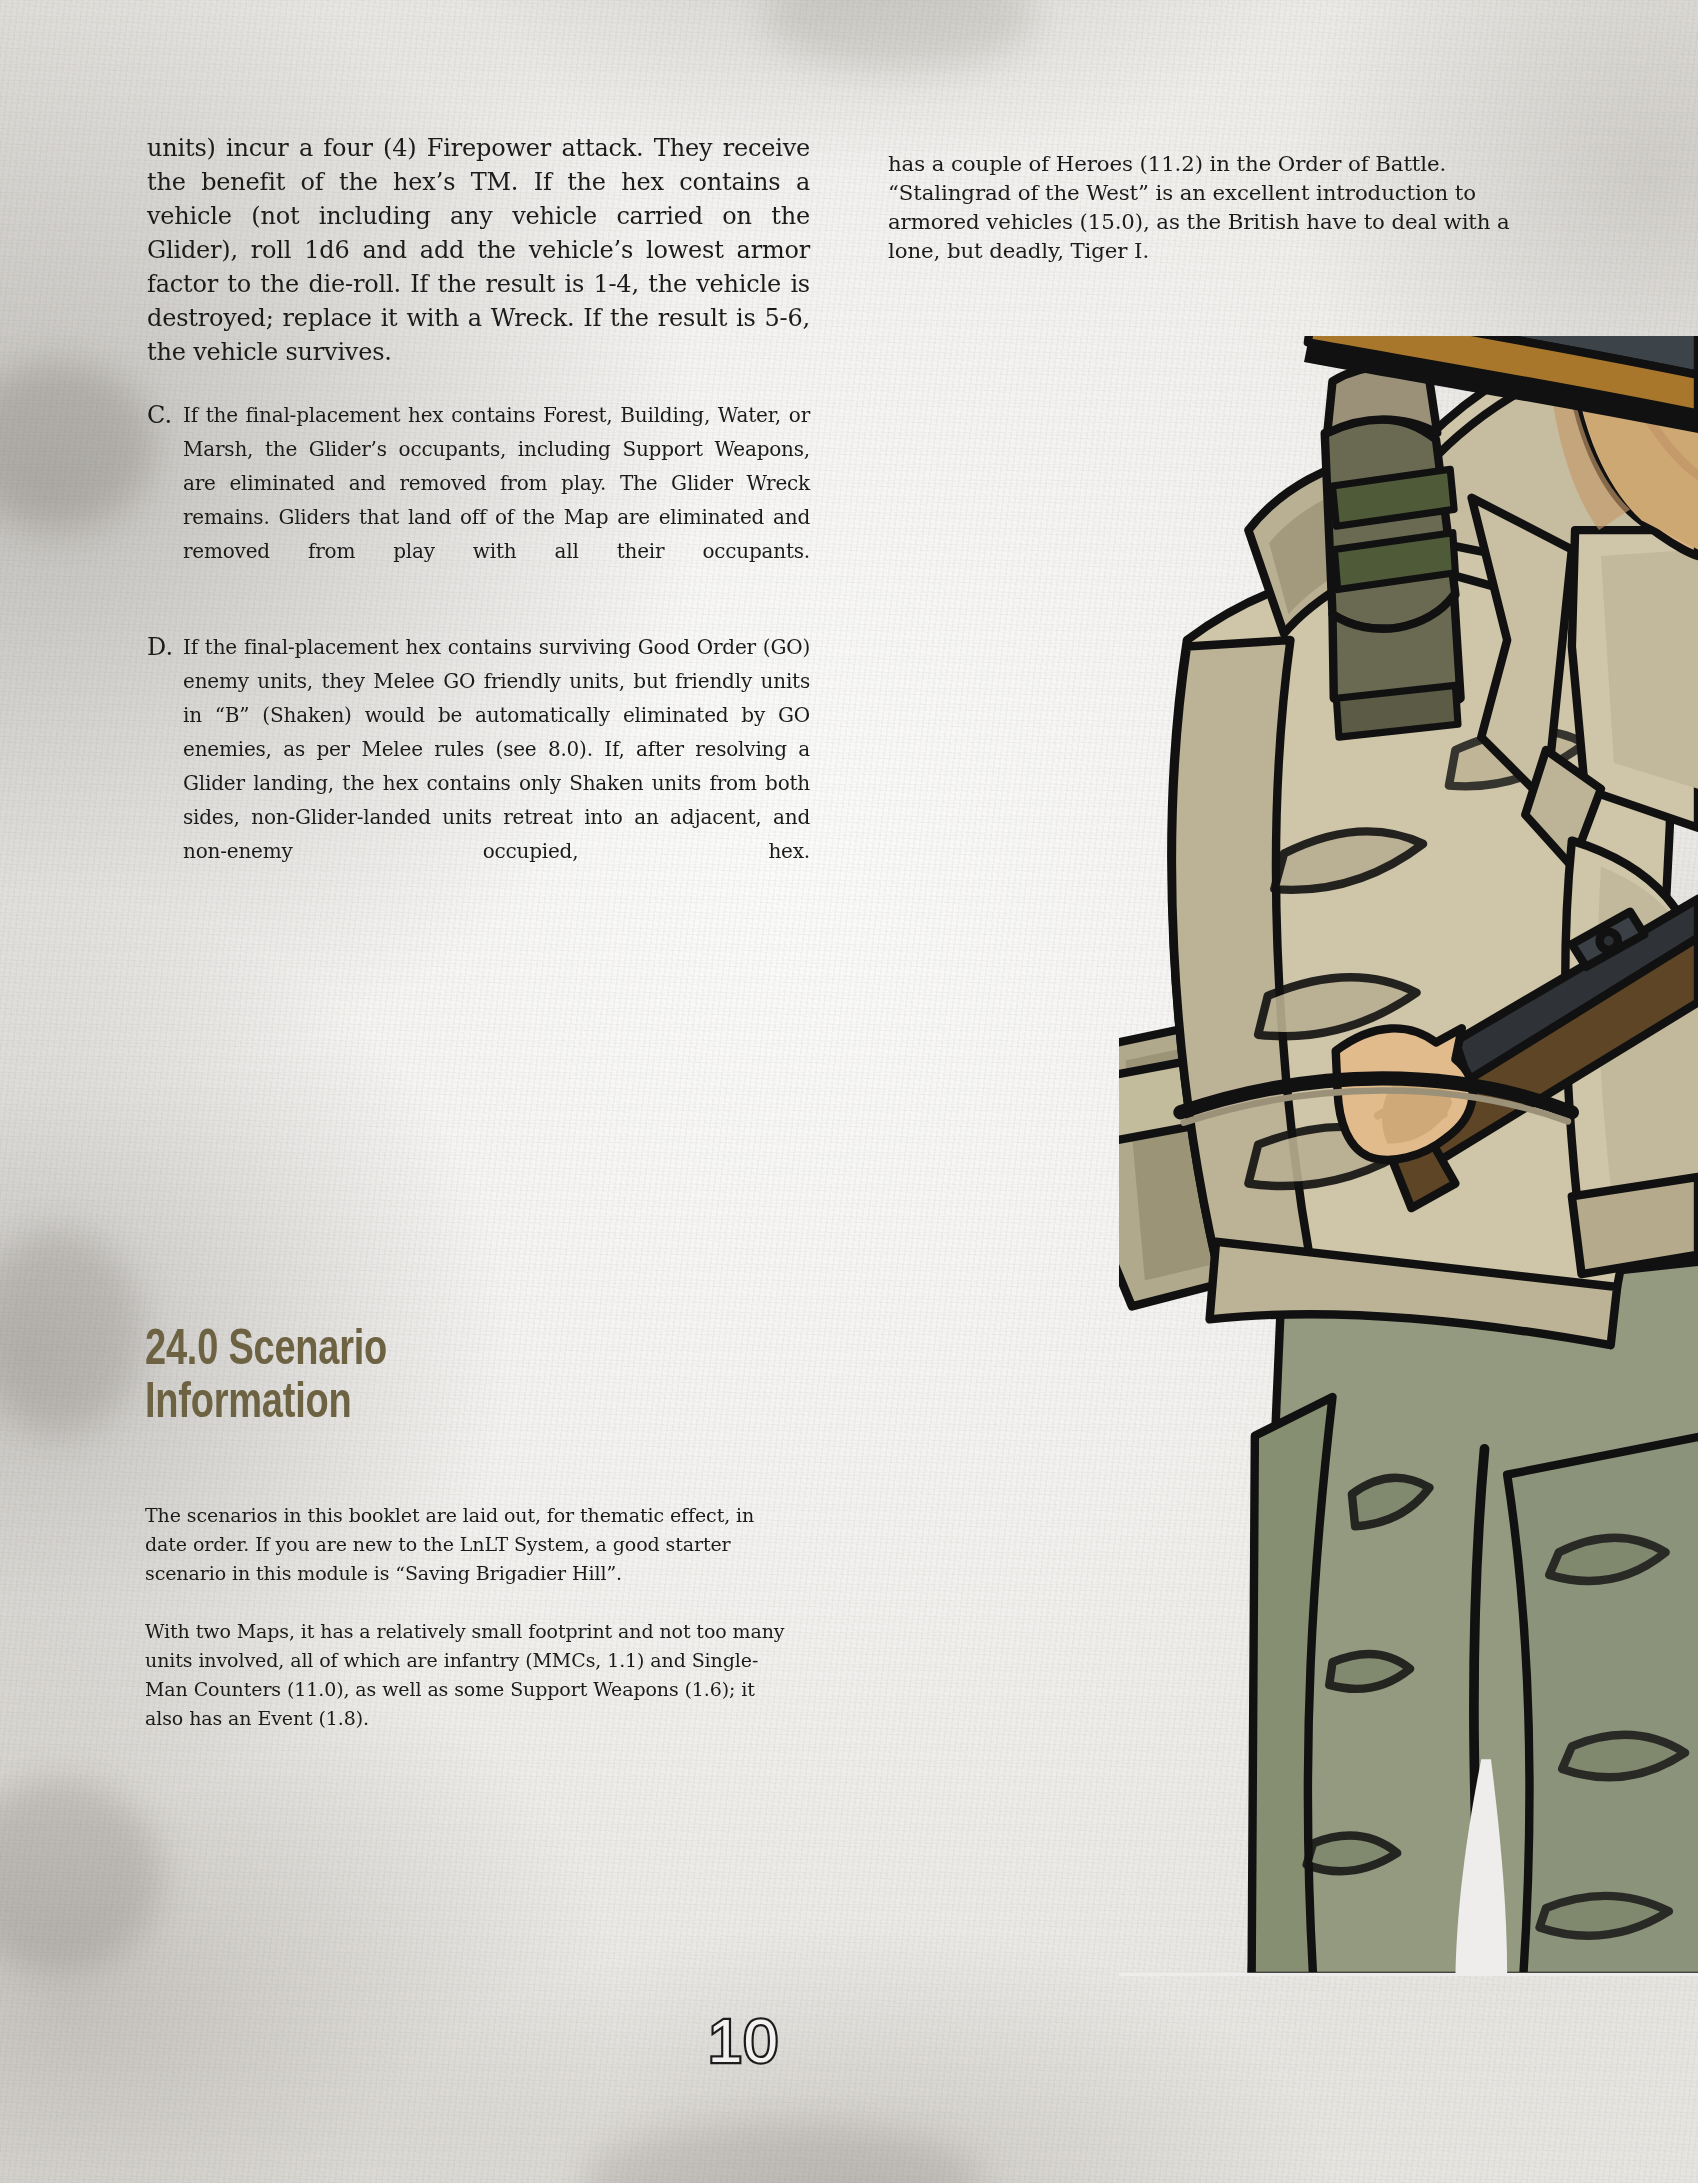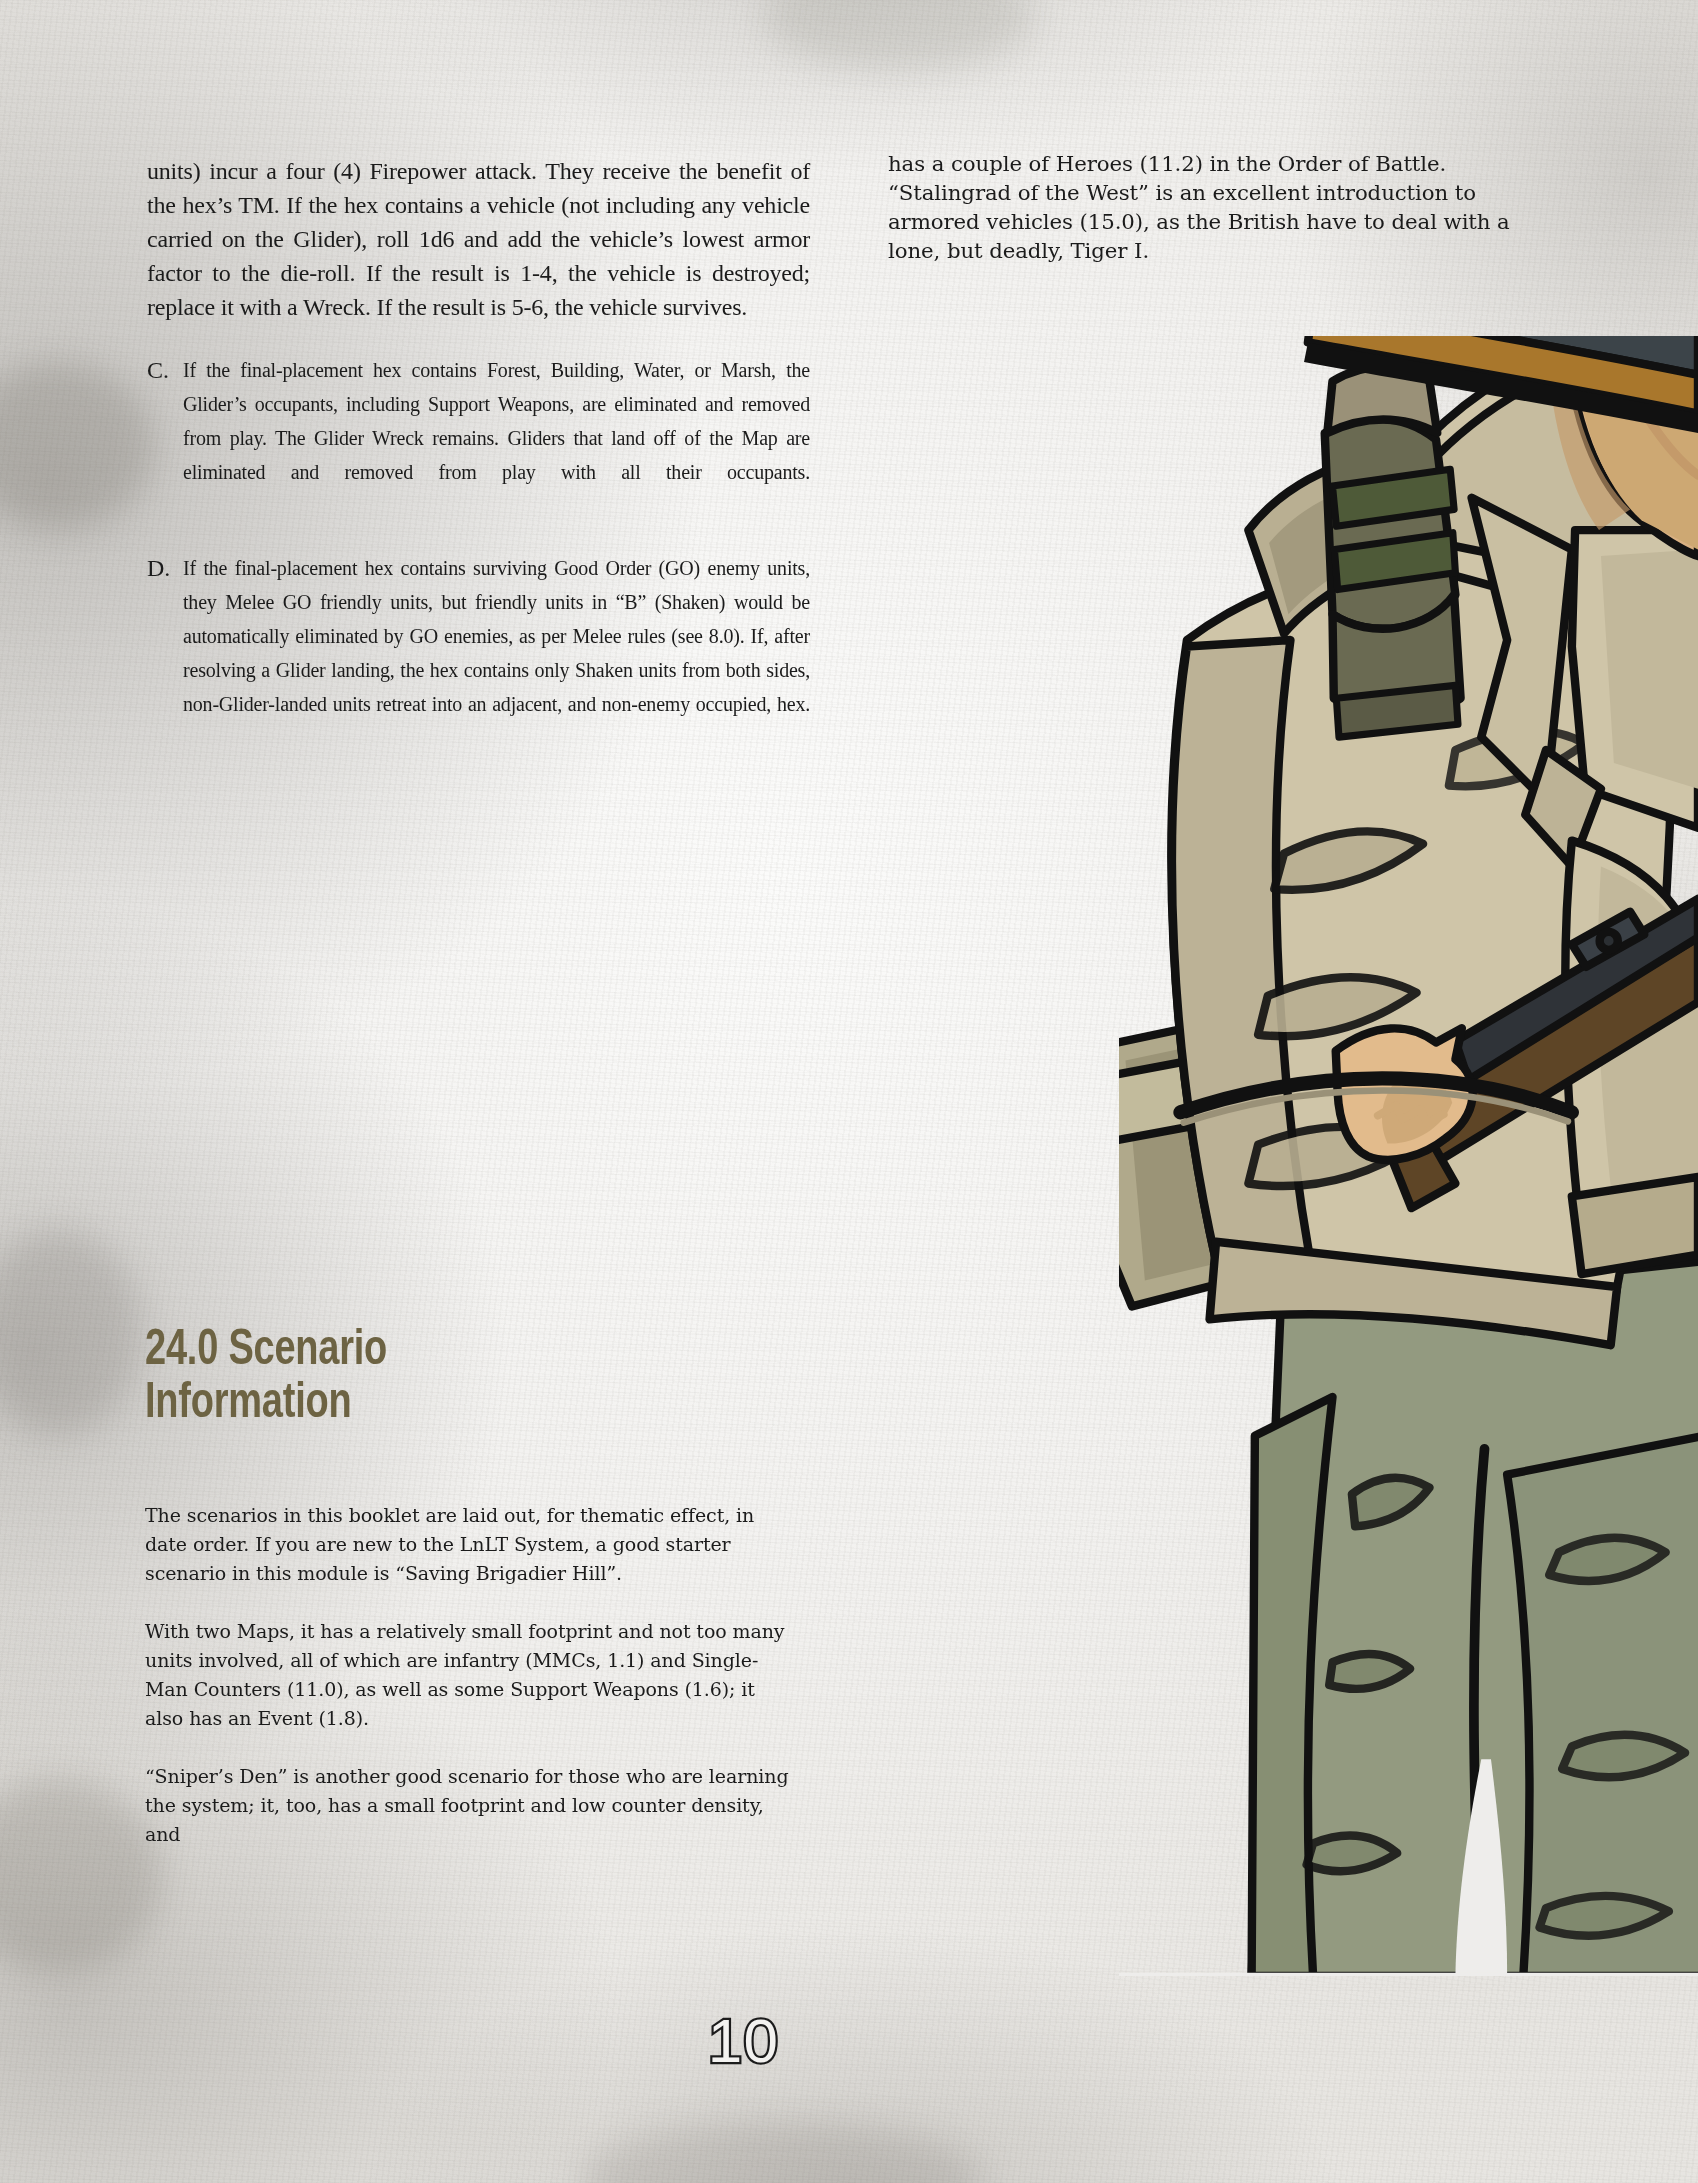--- a/index.html
+++ b/index.html
@@ -42,21 +42,21 @@
     overflow:hidden;
   }
   .illus svg{display:block;width:100%;height:100%;}
 
   
   .col{
     position:absolute;
     color:#1b1b1b;
     font-family:"DejaVu Serif", serif;
   }
-  .col-left{left:147px;top:154px;width:663px;font-family:Liberation Serif, serif;}
+  .col-left{left:147px;top:131px;width:663px;}
   .col-right{left:888px;top:149px;width:653px;}
 
   .body-just{
     font-size:24px;line-height:34px;
     text-align:justify;
     text-justify:inter-word;
     margin:0 0 28.5px 0;
     letter-spacing:-0.2px;
   }
   .body-right{
@@ -260,19 +260,18 @@
 
   <div class="col col-right">
     <p class="body-right">has a couple of Heroes (11.2) in the Order of Battle. “Stalingrad of the West” is an excellent introduction to armored vehicles (15.0), as the British have to deal with a lone, but deadly, Tiger I.</p>
   </div>
 
   <h1 class="sec-head">24.0 Scenario Information</h1>
 
   <div class="col-narrow">
     <p class="narrow-p">The scenarios in this booklet are laid out, for thematic effect, in date order. If you are new to the LnLT System, a good starter scenario in this module is “Saving Brigadier Hill”.</p>
     <p class="narrow-p">With two Maps, it has a relatively small footprint and not too many units involved, all of which are infantry (MMCs, 1.1) and Single-Man Counters (11.0), as well as some Support Weapons (1.6); it also has an Event (1.8).</p>
-    <p class="narrow-p">“Sniper’s Den” is another good scenario for those who are learning the system; it, too, has a small footprint and low counter density, and</p>
   </div>
 
   <div class="pageno">10</div>
 
 </div>
 
 
 </body></html>

